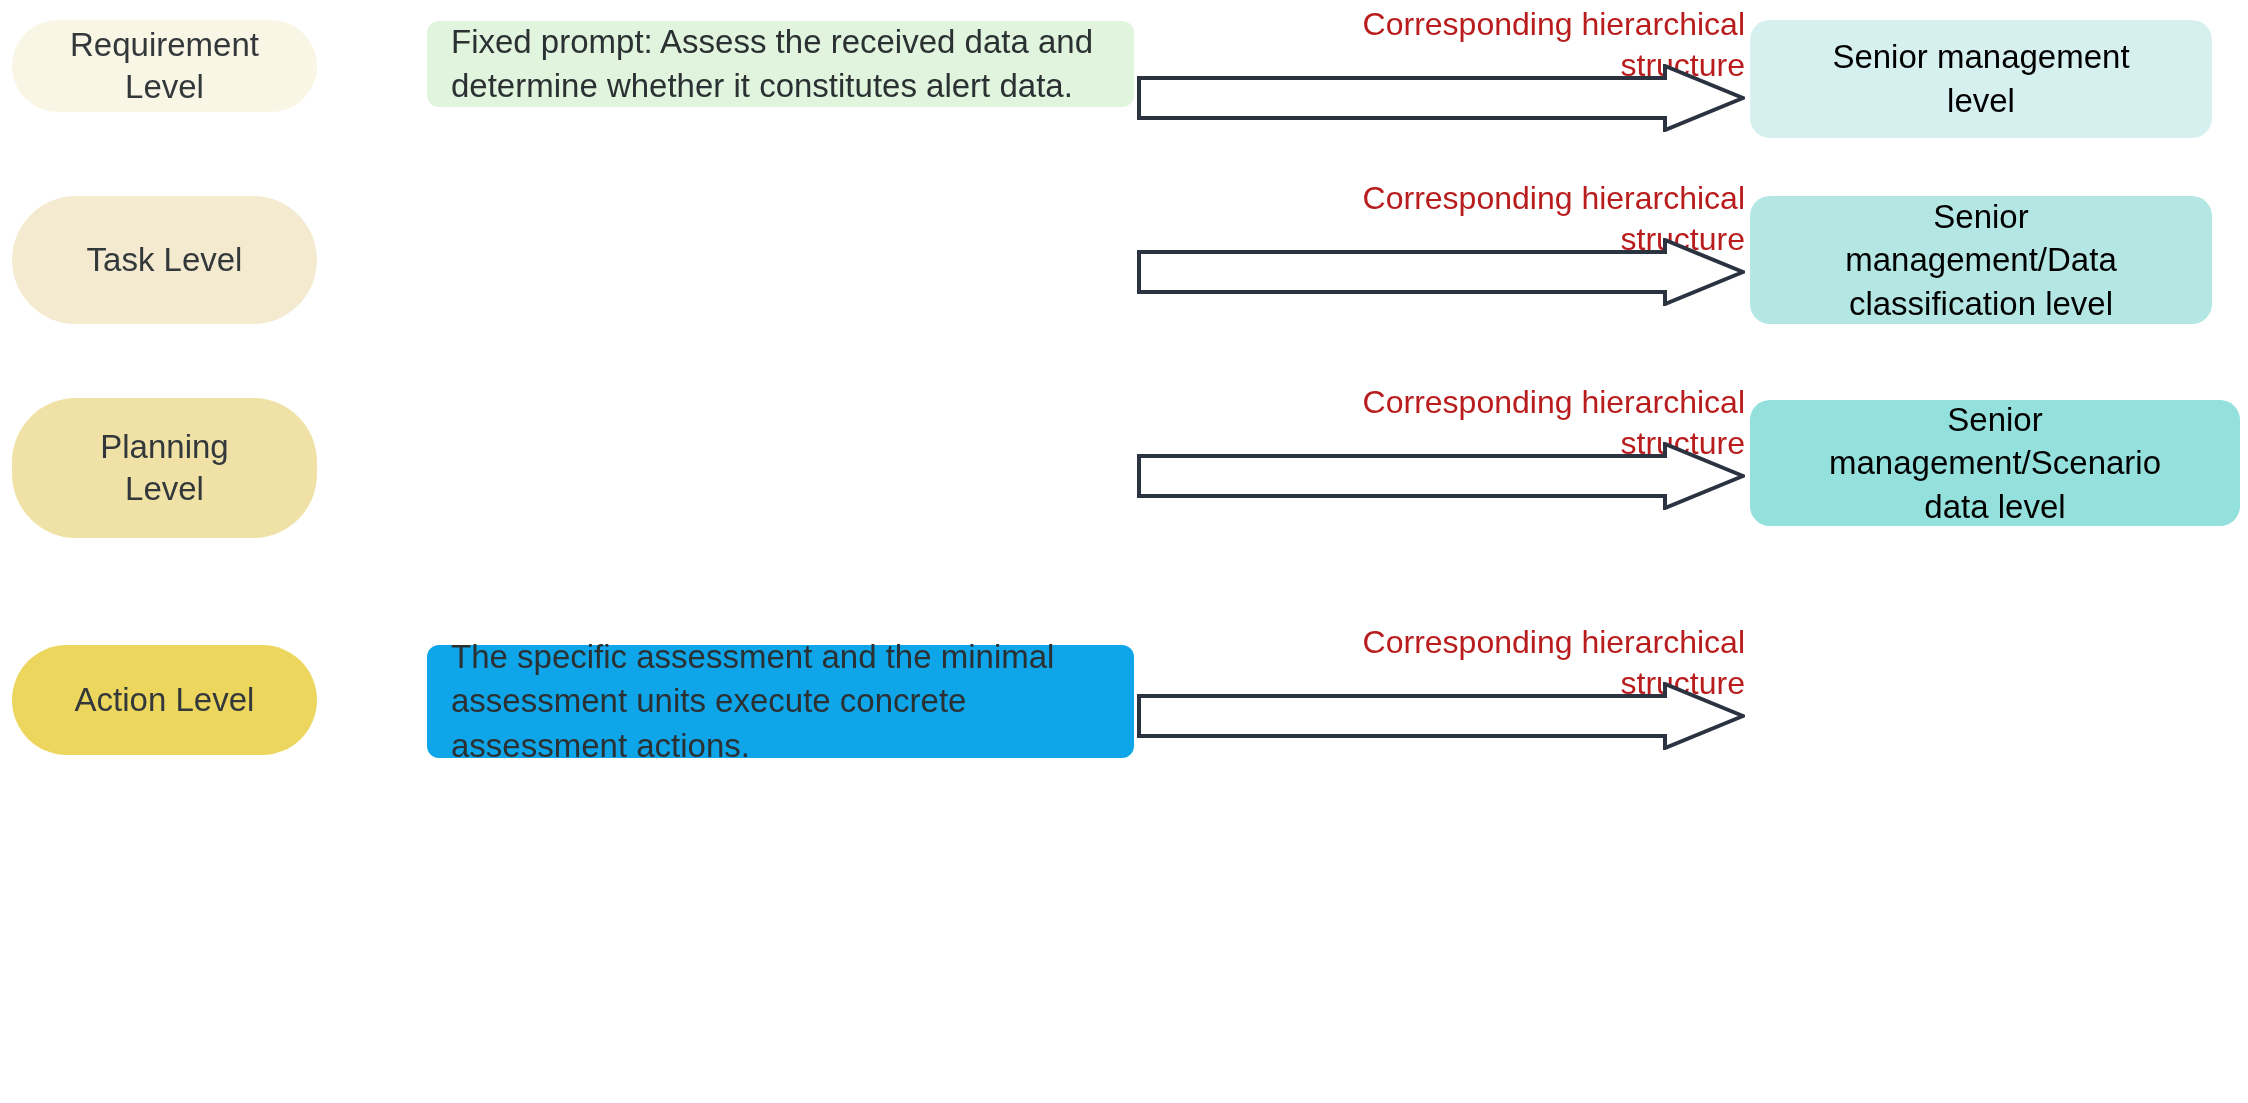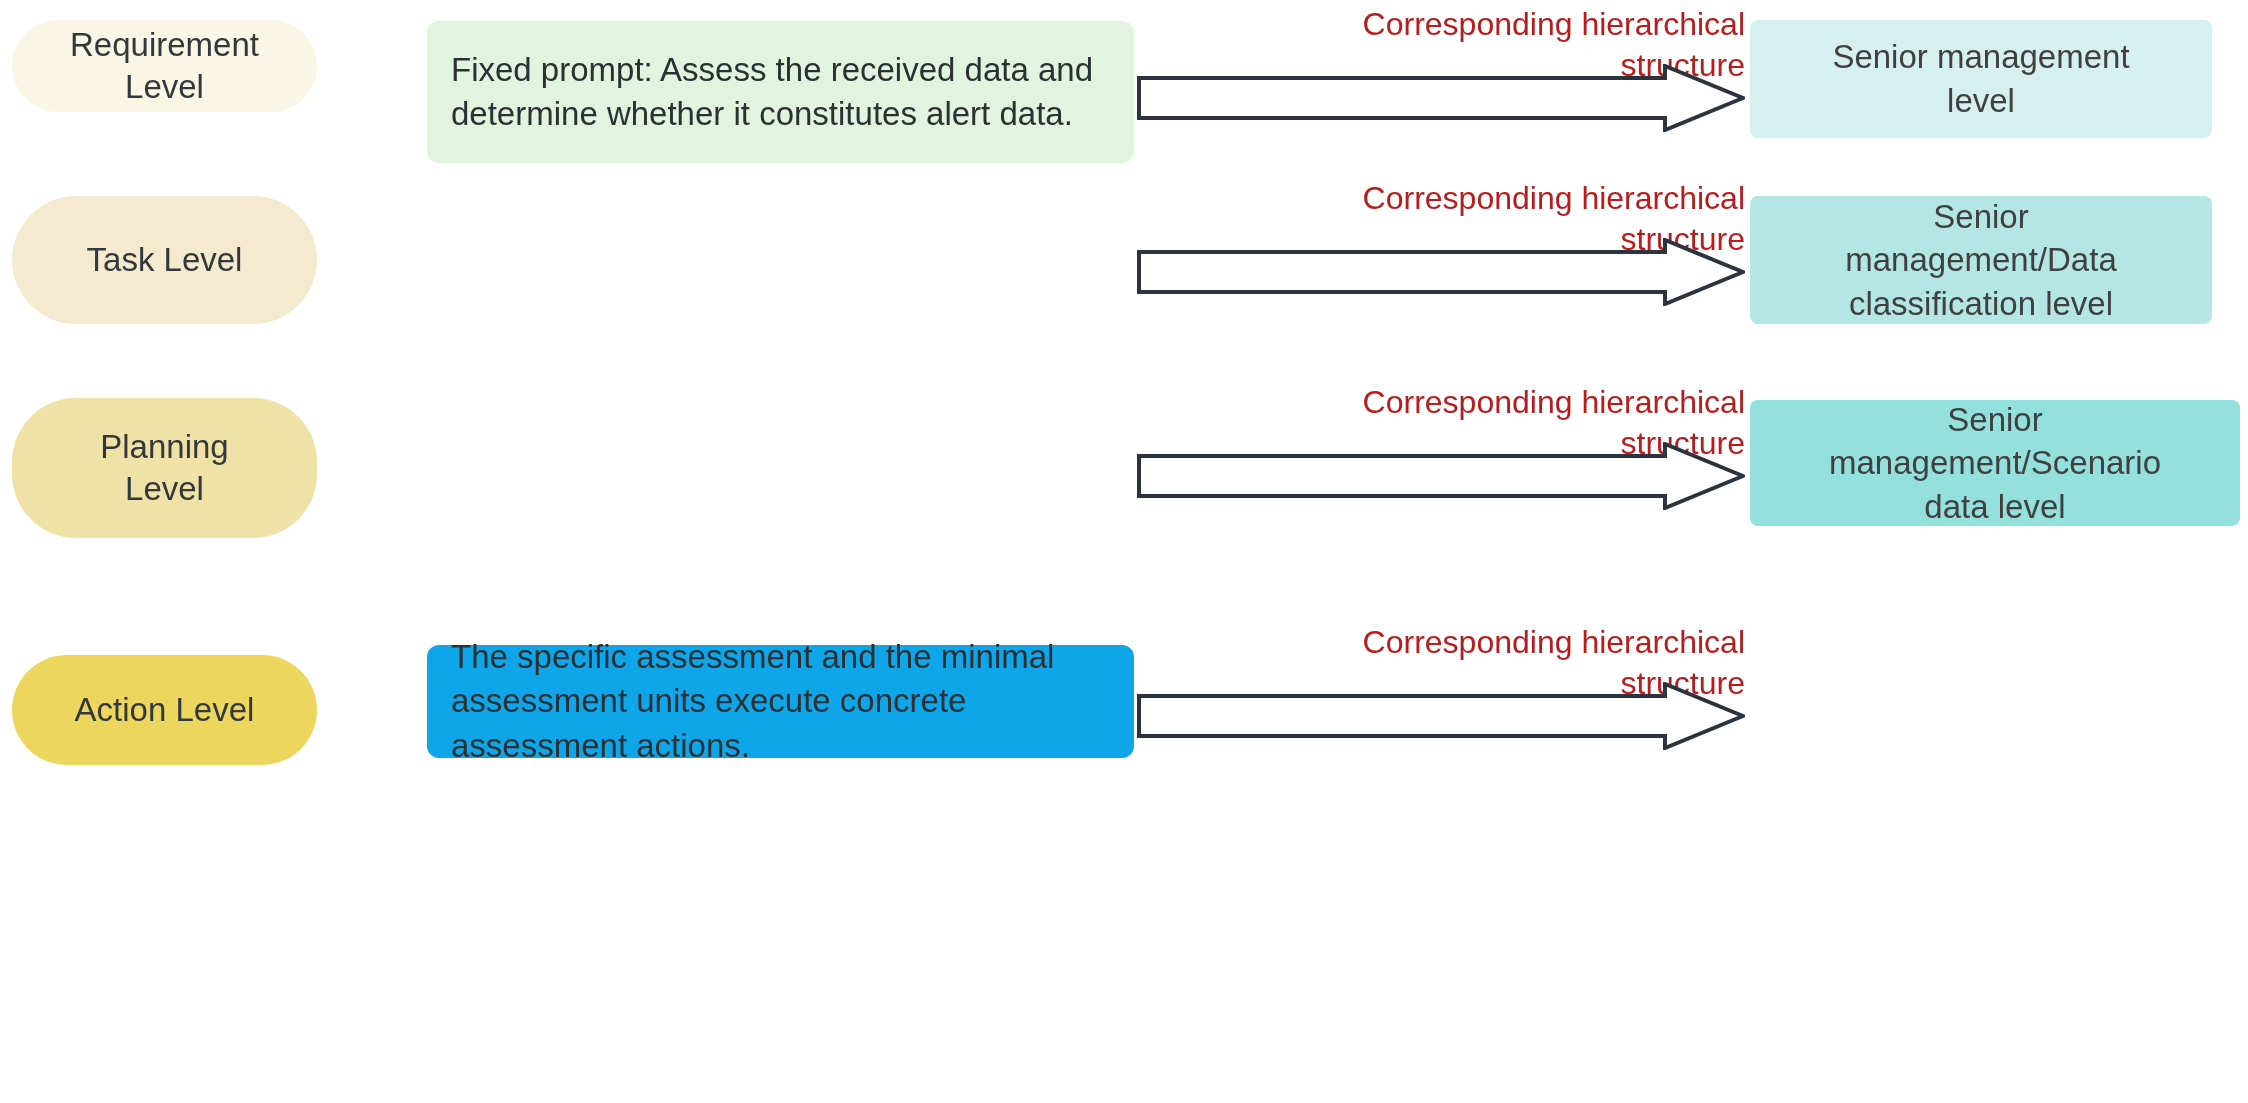--- a/index.html
+++ b/index.html
@@ -49,24 +49,24 @@
     box-sizing: border-box;
   }
 
   
   .target {
     position: absolute;
     display: flex;
     align-items: center;
     justify-content: center;
     text-align: center;
-    border-radius: 8px;
+    border-radius: 20px;
     font-size: 33px;
     line-height: 1.32;
-    color: #404040;
+    color: #000000;
     padding: 10px 18px;
     box-sizing: border-box;
   }
 
   
   .arrow-group {
     position: absolute;
   }
   .arrow-label {
     position: absolute;
@@ -94,21 +94,21 @@
 </head>
 <body>
 
 <div class="canvas">
 
   <div class="pill" style="left:12px; top:20px; width:305px; height:92px; background:#faf6e6;">
     <span style="white-space:pre-line;">Requirement
 Level</span>
   </div>
 
-  <div class="desc" style="left:427px; top:21px; width:707px; height:142px; background:#e1f4de;">
+  <div class="desc" style="left:427px; top:21px; width:707px; height:86px; background:#e1f4de;">
     <span>Fixed prompt: Assess the received data and determine whether it constitutes alert data.</span>
   </div>
 
   <div class="arrow-group" style="left:1137px; top:4px; width:608px; height:130px;">
     <div class="arrow-label">Corresponding hierarchical
 structure</div>
     <svg class="arrow-svg" style="top:60px;" width="608" height="68" viewBox="0 0 608 68">
       <path d="M 2,14 L 528,14 L 528,2 L 606,34 L 528,66 L 528,54 L 2,54 Z"></path>
     </svg>
   </div>
@@ -150,21 +150,21 @@
       <path d="M 2,14 L 528,14 L 528,2 L 606,34 L 528,66 L 528,54 L 2,54 Z"></path>
     </svg>
   </div>
 
   <div class="target" style="left:1750px; top:400px; width:490px; height:126px; background:#93e0dd;">
     <span style="white-space:pre-line;">Senior
 management/Scenario
 data level</span>
   </div>
 
-  <div class="pill" style="left:12px; top:645px; width:305px; height:110px; background:#ecd65e;margin-top:10px;">
+  <div class="pill" style="left:12px; top:645px; width:305px; height:110px; background:#ecd65e;">
     <span style="white-space:pre-line;">Action Level</span>
   </div>
 
   <div class="desc" style="left:427px; top:645px; width:707px; height:113px; background:#0ea5e9;">
     <span>The specific assessment and the minimal assessment units execute concrete assessment actions.</span>
   </div>
 
   <div class="arrow-group" style="left:1137px; top:622px; width:608px; height:130px;">
     <div class="arrow-label">Corresponding hierarchical
 structure</div>

